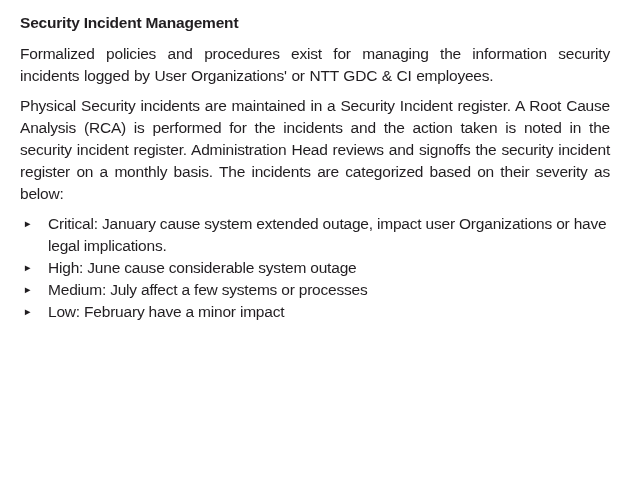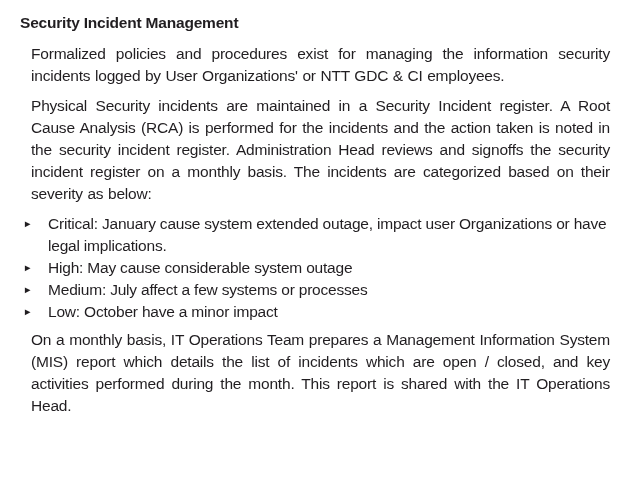--- a/index.html
+++ b/index.html
@@ -24,21 +24,21 @@
   .doc-title {
     font-size: 15.5px;
     font-weight: 700;
     line-height: 20px;
     margin: 0 0 10px 0;
     letter-spacing: -0.2px;
   }
   .para {
     font-size: 15.5px;
     line-height: 22px;
-    margin: 0 0 8px 11px;
+    margin: 0 0 8px 0;
     text-align: justify;
     letter-spacing: -0.2px;
     word-spacing: 0.5px;
   }
   .bullets {
     list-style: none;
     margin: 0 0 6px 0;
     padding: 0;
   }
   .bullet-item {
@@ -70,28 +70,27 @@
 
   <p class="para">Physical Security incidents are maintained in a Security Incident register. A Root Cause Analysis (RCA) is performed for the incidents and the action taken is noted in the security incident register. Administration Head reviews and signoffs the security incident register on a monthly basis. The incidents are categorized based on their severity as below:</p>
 
   <ul class="bullets">
     <li class="bullet-item">
       <span class="marker">►</span>
       <span class="bullet-text">Critical: January cause system extended outage, impact user Organizations or have legal implications.</span>
     </li>
     <li class="bullet-item">
       <span class="marker">►</span>
-      <span class="bullet-text">High: May cause considerable system outage</span>
+      <span class="bullet-text">High: June cause considerable system outage</span>
     </li>
     <li class="bullet-item">
       <span class="marker">►</span>
       <span class="bullet-text">Medium: July affect a few systems or processes</span>
     </li>
     <li class="bullet-item">
       <span class="marker">►</span>
-      <span class="bullet-text">Low: October have a minor impact</span>
+      <span class="bullet-text">Low: February have a minor impact</span>
     </li>
   </ul>
 
-  <p class="para">On a monthly basis, IT Operations Team prepares a Management Information System (MIS) report which details the list of incidents which are open / closed, and key activities performed during the month. This report is shared with the IT Operations Head.</p>
 
 
 </div>
 
 </body></html>

